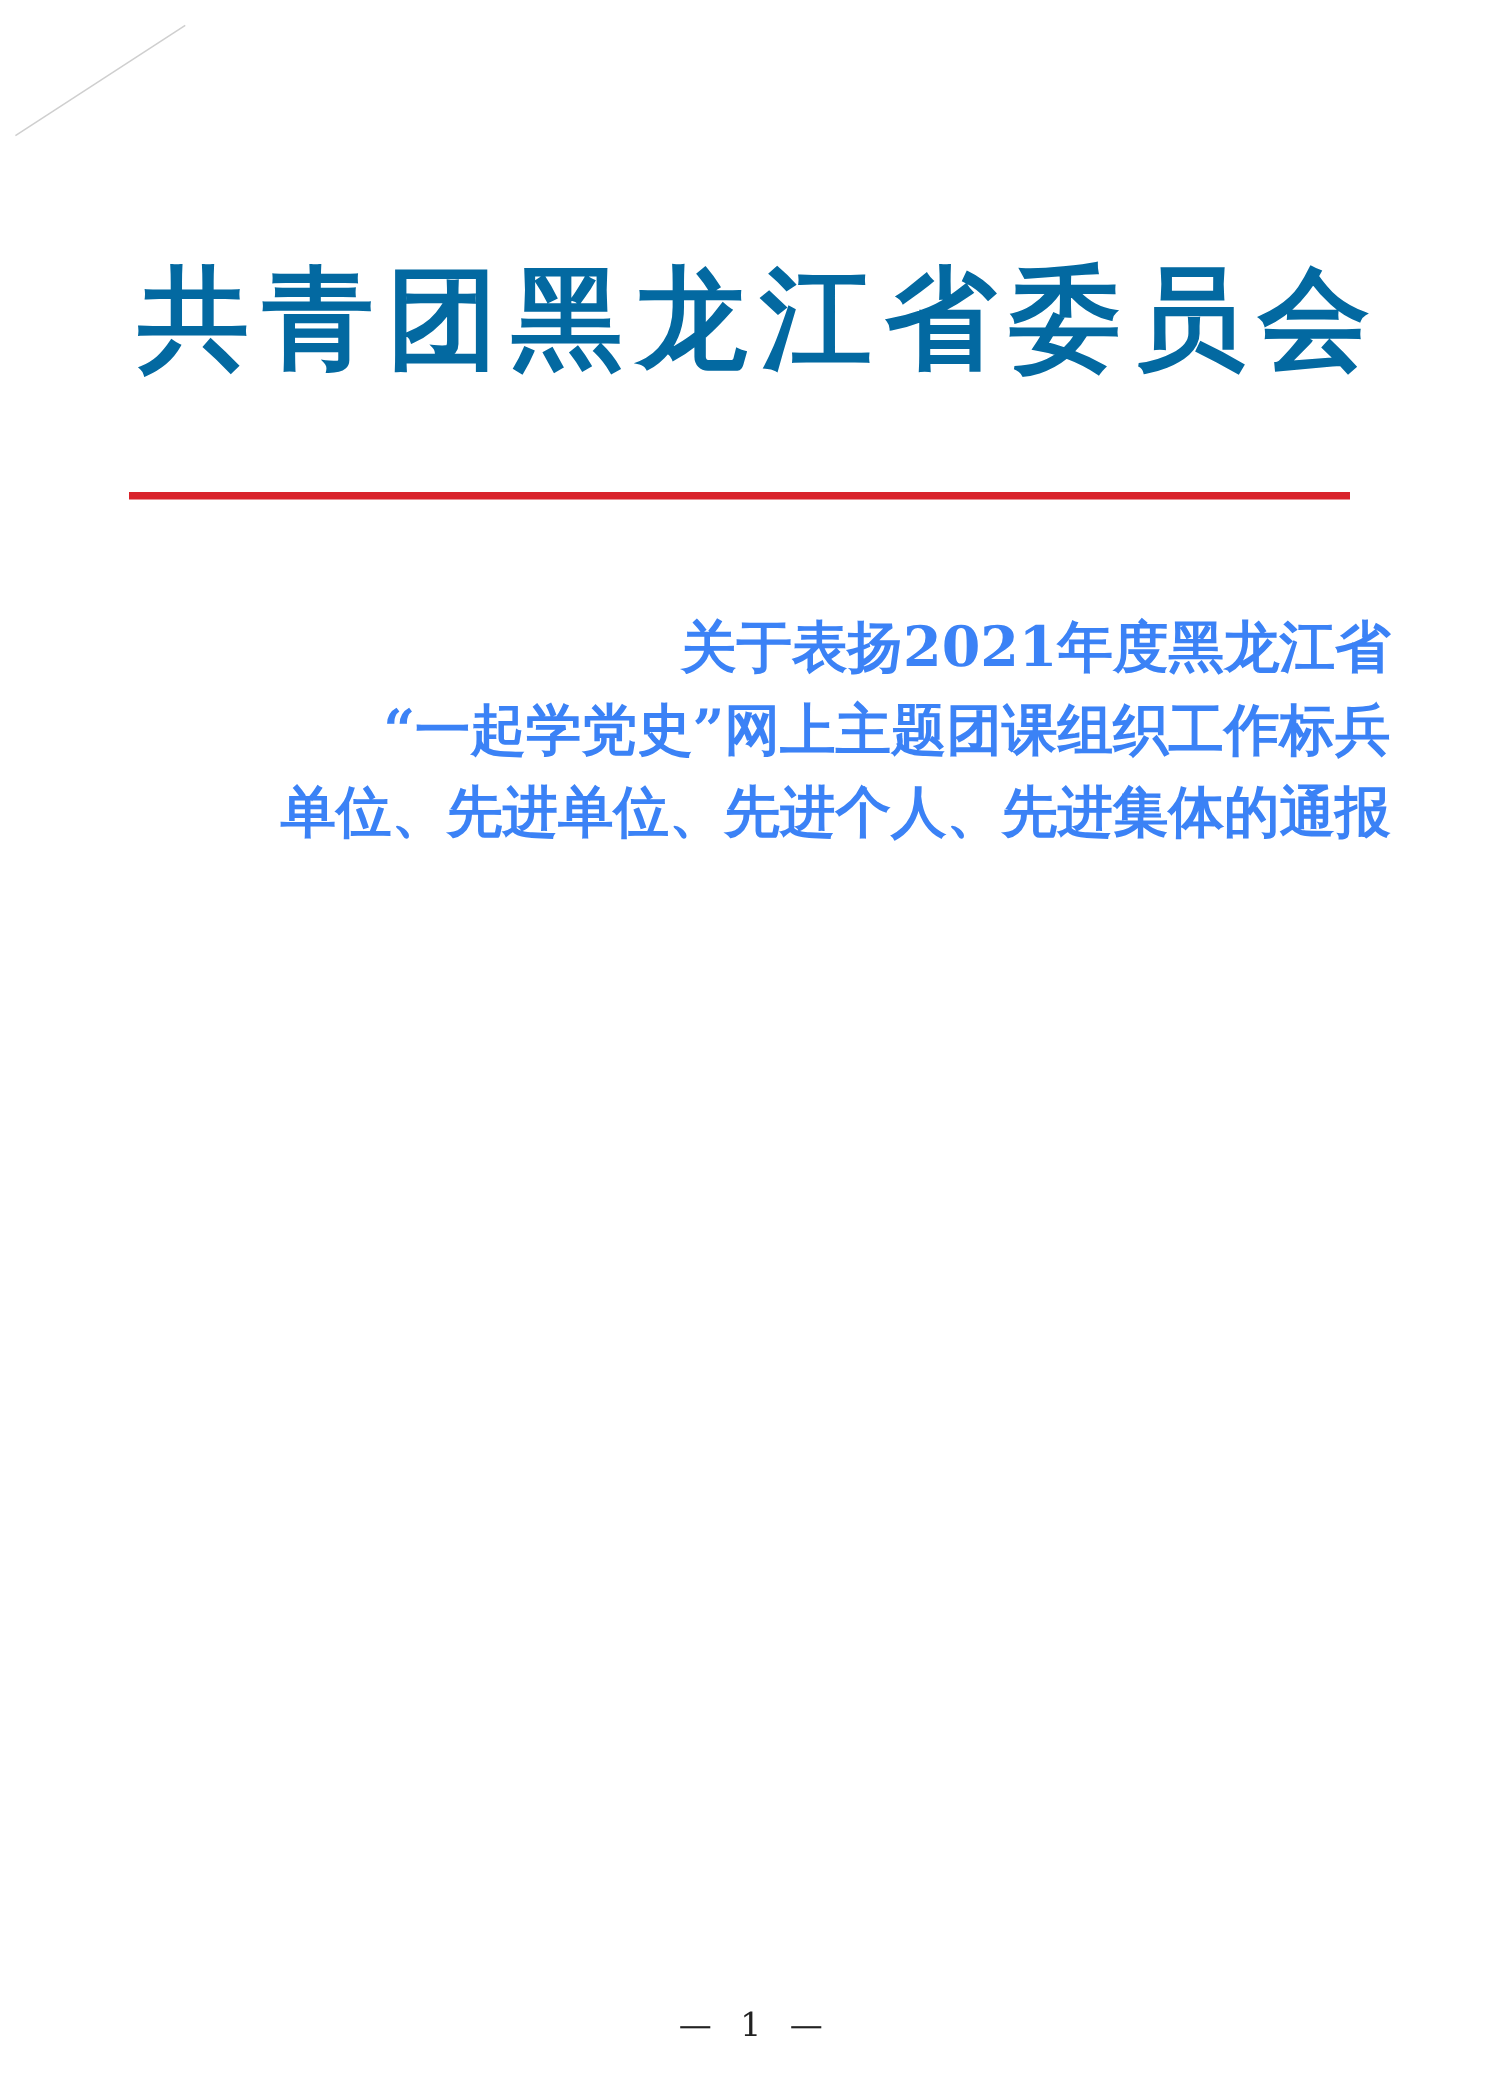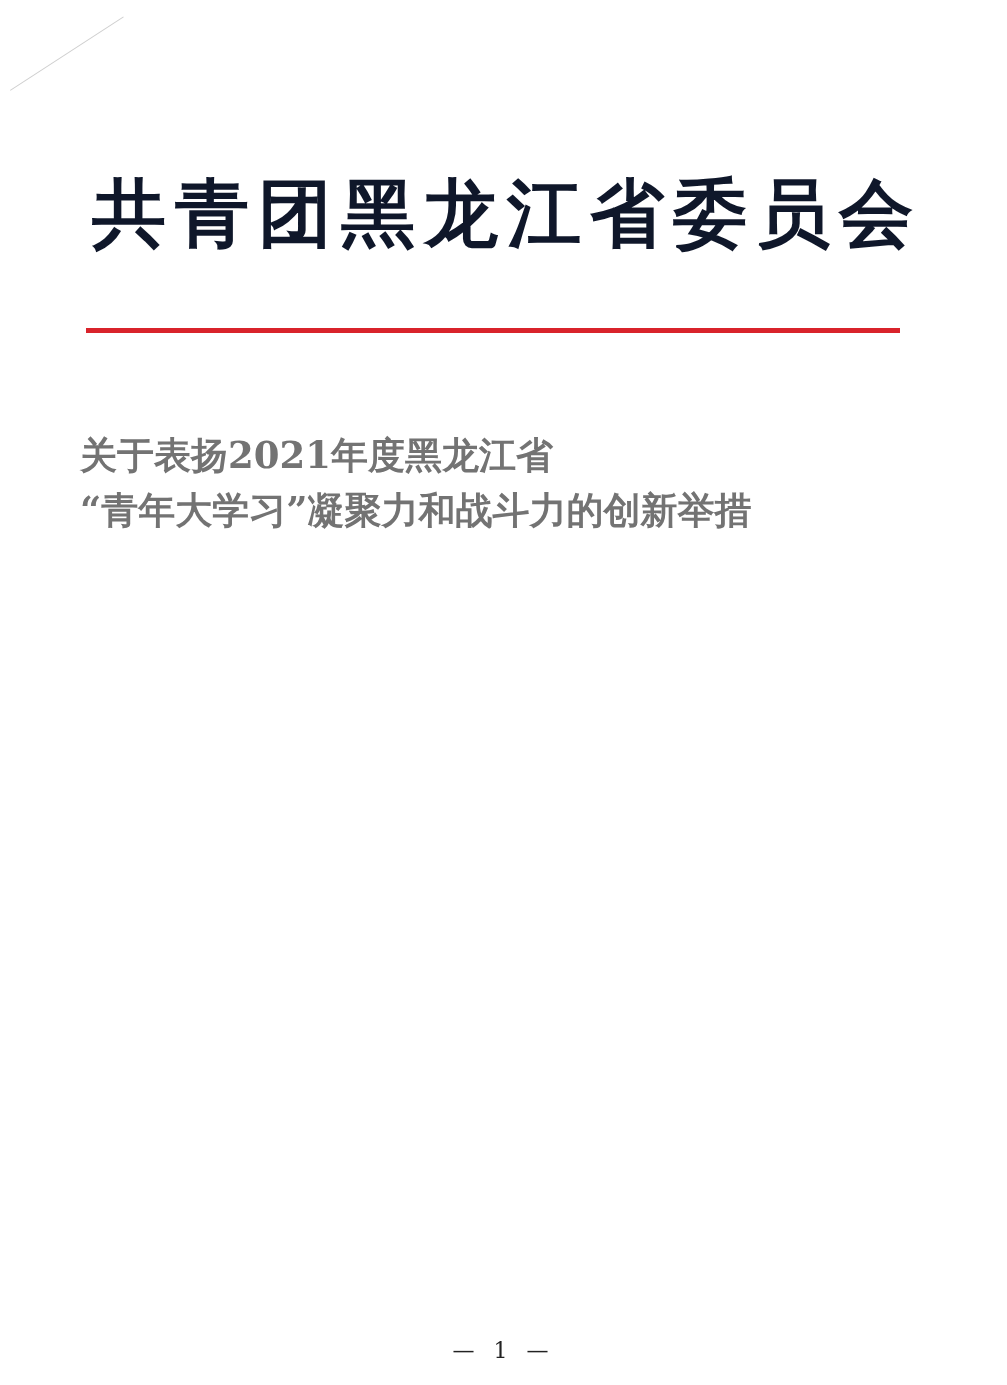--- a/index.html
+++ b/index.html
@@ -7,28 +7,28 @@
     width: 1007px; height: 1385px; background: #ffffff; position: relative; overflow: hidden;
     font-family: "DejaVu Serif", "Liberation Serif", serif; color: #1a1a1a;
   }
   .fold-mark {
     position: absolute; left: 10px; top: 0; width: 135px; height: 1px;
     background: #cfcfcf; transform-origin: left top; transform: translate(0, 90px) rotate(-33deg);
   }
   .letterhead {
     position: absolute; left: 92px; top: 168px; width: 815px; text-align: center;
     font-family: "DejaVu Serif", "Liberation Serif", serif; font-weight: bold;
-    color: #0f172a; font-size: 74px; letter-spacing: 9px; line-height: 90px; white-space: nowrap;
+    color: #0369a1; font-size: 74px; letter-spacing: 9px; line-height: 90px; white-space: nowrap;
   }
   .red-rule {
     position: absolute; left: 86px; top: 328px; width: 814px; height: 5px; background: #d9232b;
   }
   .doc-title {
-    position: absolute; left: 80px; top: 428px; width: 847px; text-align: left;
-    font-weight: bold; font-size: 37px; line-height: 55px; color: #737373;
+    position: absolute; left: 80px; top: 404px; width: 847px; text-align: right;
+    font-weight: bold; font-size: 37px; line-height: 55px; color: #3b82f6;
   }
   .doc-title div { white-space: nowrap; }
   .body-text {
     position: absolute; left: 96px; top: 620px; width: 800px;
     font-family: "DejaVu Sans", "Liberation Sans", sans-serif;
     font-size: 25px; line-height: 55.3px; color: #222; letter-spacing: 2.5px;
     text-align: justify;
   }
   .body-text p { margin: 0; text-indent: 2em; }
   .page-number {
@@ -39,19 +39,20 @@
 </head>
 <body>
 
 <div class="fold-mark"></div>
 
 <div class="letterhead">共青团黑龙江省委员会</div>
 <div class="red-rule"></div>
 
 <div class="doc-title">
   <div>关于表扬2021年度黑龙江省</div>
-  <div>“青年大学习”凝聚力和战斗力的创新举措</div>
+  <div>“一起学党史”网上主题团课组织工作标兵</div>
+  <div>单位、先进单位、先进个人、先进集体的通报</div>
 </div>
 
 <div class="body-text">
 </div>
 
 <div class="page-number">— 1 —</div>
 
 </body></html>

